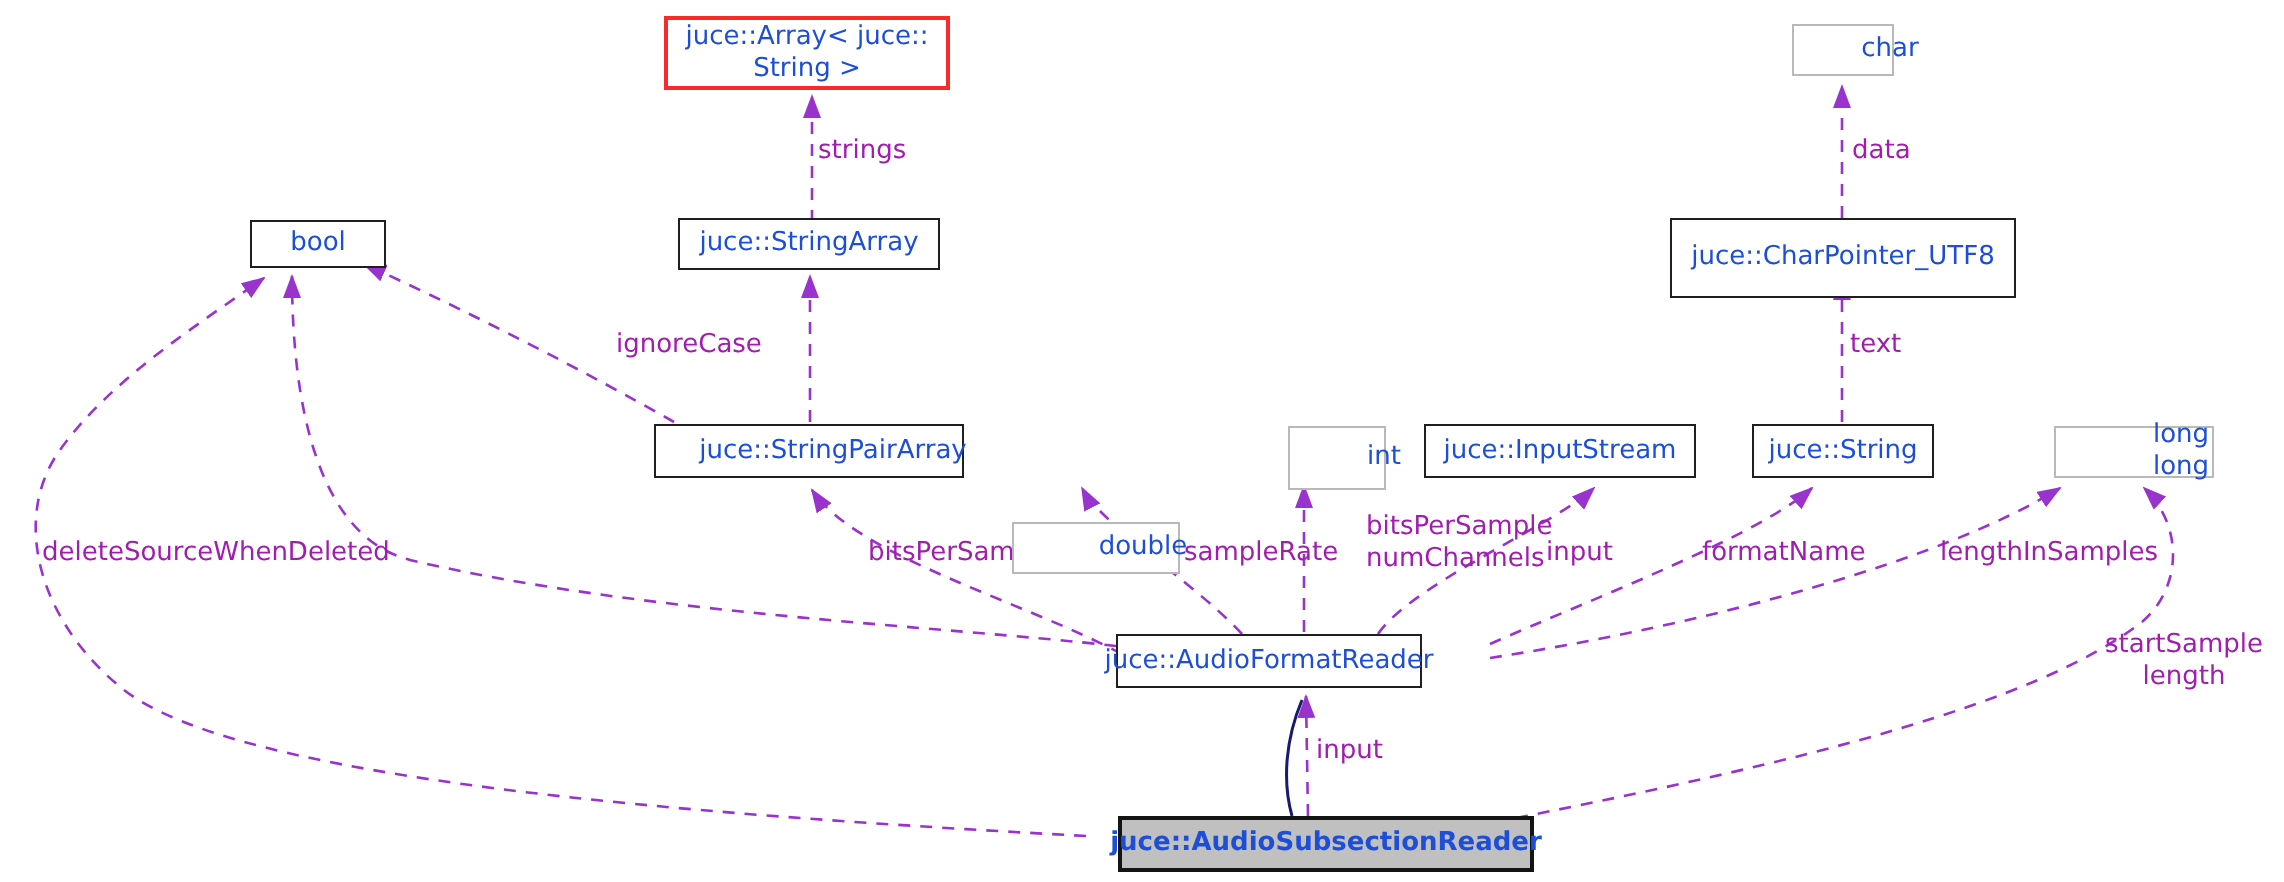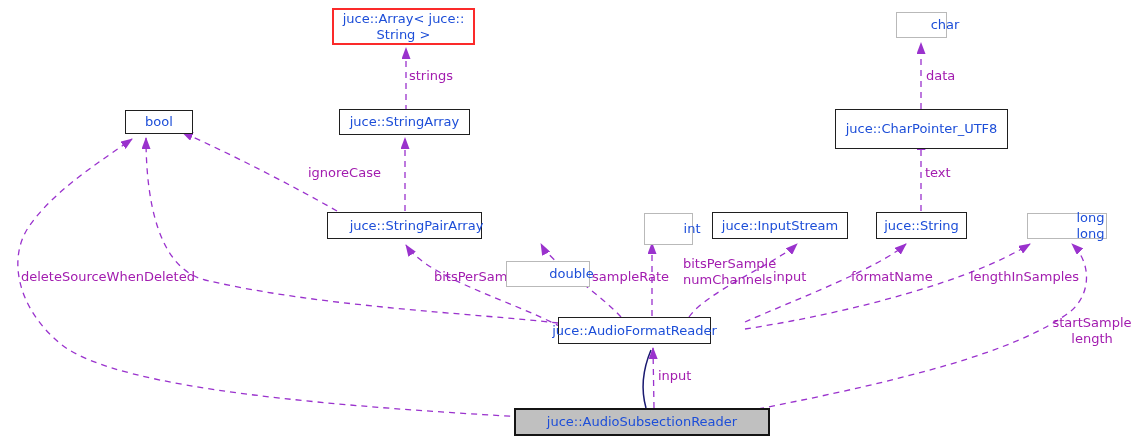--- a/index.html
+++ b/index.html
@@ -105,21 +105,21 @@
   <div class="node gray" style="left:644px; top:213px; width:41px; height:32px;">int</div>
 
   <div class="node" style="left:712px; top:212px; width:136px; height:27px;">juce::InputStream</div>
 
   <div class="node gray" style="left:1027px; top:213px; width:80px; height:26px;">long long</div>
 
   <div class="node" style="left:876px; top:212px; width:91px; height:27px;">juce::String</div>
 
   <div class="node" style="left:558px; top:317px; width:153px; height:27px;">juce::AudioFormatReader</div>
 
-  <div class="node main" style="left:514px; top:408px; width:256px; height:28px;">juce::AudioSubsectionReader</div>
+  <div class="node main" style="left:559px; top:408px; width:208px; height:28px;font-weight:bold;">juce::AudioSubsectionReader</div>
 
   <div class="elabel" style="left:409px; top:68px;">strings</div>
 
 
   <div class="elabel" style="left:308px; top:165px;">ignoreCase</div>
 
 
   <div class="elabel" style="left:21px; top:269px;">deleteSourceWhenDeleted</div>
 
   <div class="elabel" style="left:434px; top:269px;">bitsPerSample</div>

